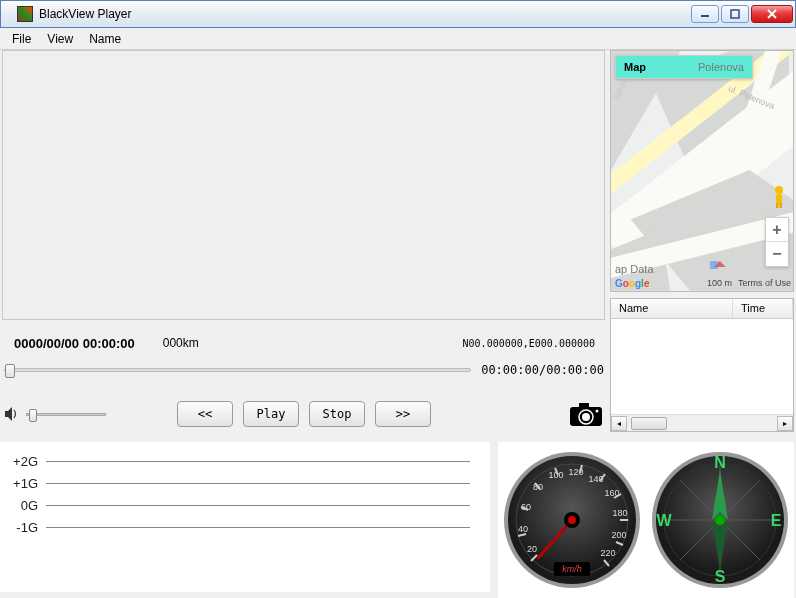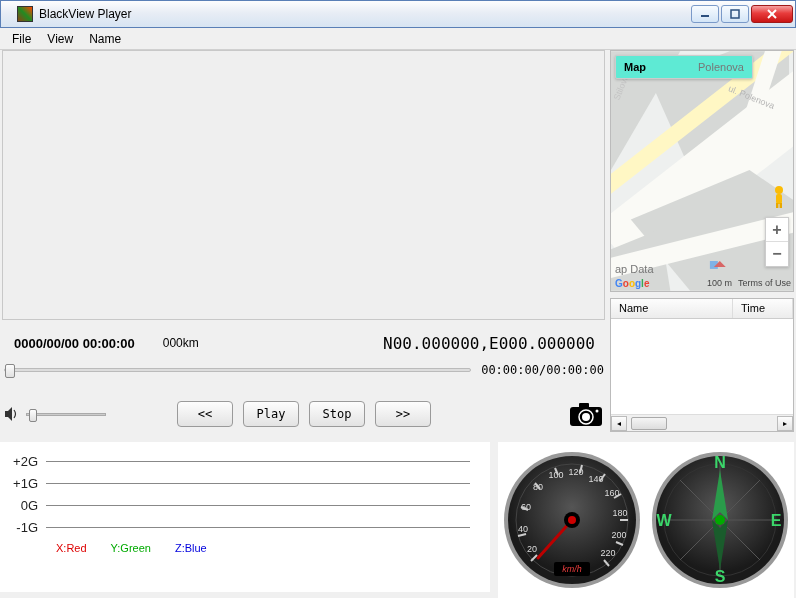--- a/index.html
+++ b/index.html
@@ -18,21 +18,21 @@
   .menu-item { padding: 2px 8px; cursor: pointer; }
   
   
   .main { position: absolute; top: 50px; left: 0; right: 0; bottom: 0; }
   
   .video-area { position: absolute; left: 2px; top: 0; width: 603px; height: 270px; background: #efefef; border: 1px solid #c8c8c8; }
   
   .info-row { position: absolute; left: 2px; top: 278px; width: 603px; height: 30px; display: flex; align-items: center; padding: 0 10px 0 12px; }
   .ts { font-weight: bold; font-size: 13px; }
   .dist { margin-left: 28px; font-size: 12px; }
-  .coords { margin-left: auto; font-family: monospace; font-size: 16px; }
+  .coords { margin-left: auto; font-family: monospace; font-size: 10px; }
   
   .seek-row { position: absolute; left: 4px; top: 308px; width: 600px; height: 24px; display: flex; align-items: center; }
   .seek-track { position: relative; flex: 1; height: 4px; background: #ddd; border: 1px solid #bbb; border-radius: 2px; margin-right: 10px; }
   .seek-thumb { position: absolute; left: 0; top: -5px; width: 10px; height: 14px; background: linear-gradient(#fdfdfd,#e0e0e0); border: 1px solid #888; border-radius: 2px; cursor: pointer; }
   .seek-time { font-size: 12px; font-family: monospace; }
   
   .controls-row { position: absolute; left: 4px; top: 346px; width: 600px; height: 36px; display: flex; align-items: center; }
   .vol-icon { width: 16px; height: 16px; margin-right: 6px; }
   .vol-track { width: 80px; height: 3px; background: #ccc; border: 1px solid #aaa; position: relative; margin-right: 6px; }
   .vol-thumb { position: absolute; left: 2px; top: -5px; width: 8px; height: 13px; background: linear-gradient(#fdfdfd,#e0e0e0); border: 1px solid #888; border-radius: 2px; cursor: pointer; }
@@ -218,25 +218,20 @@
         <div class="g-line"></div>
       </div>
     <div class="g-row">
         <div class="g-label">0G</div>
         <div class="g-line"></div>
       </div>
     <div class="g-row">
         <div class="g-label">-1G</div>
         <div class="g-line"></div>
       </div>
-    <div class="g-legend">
-      <span class="lg-x">X:Red</span>
-      <span class="lg-y">Y:Green</span>
-      <span class="lg-z">Z:Blue</span>
-    </div>
   </div>
 
   <div class="gauges">
 
     <svg class="gauge" viewBox="0 0 140 140">
       <defs>
         <radialGradient id="gd1" cx="50%" cy="40%">
             <stop offset="0%" stop-color="#555"></stop>
             <stop offset="100%" stop-color="#1a1a1a"></stop>
           </radialGradient>

